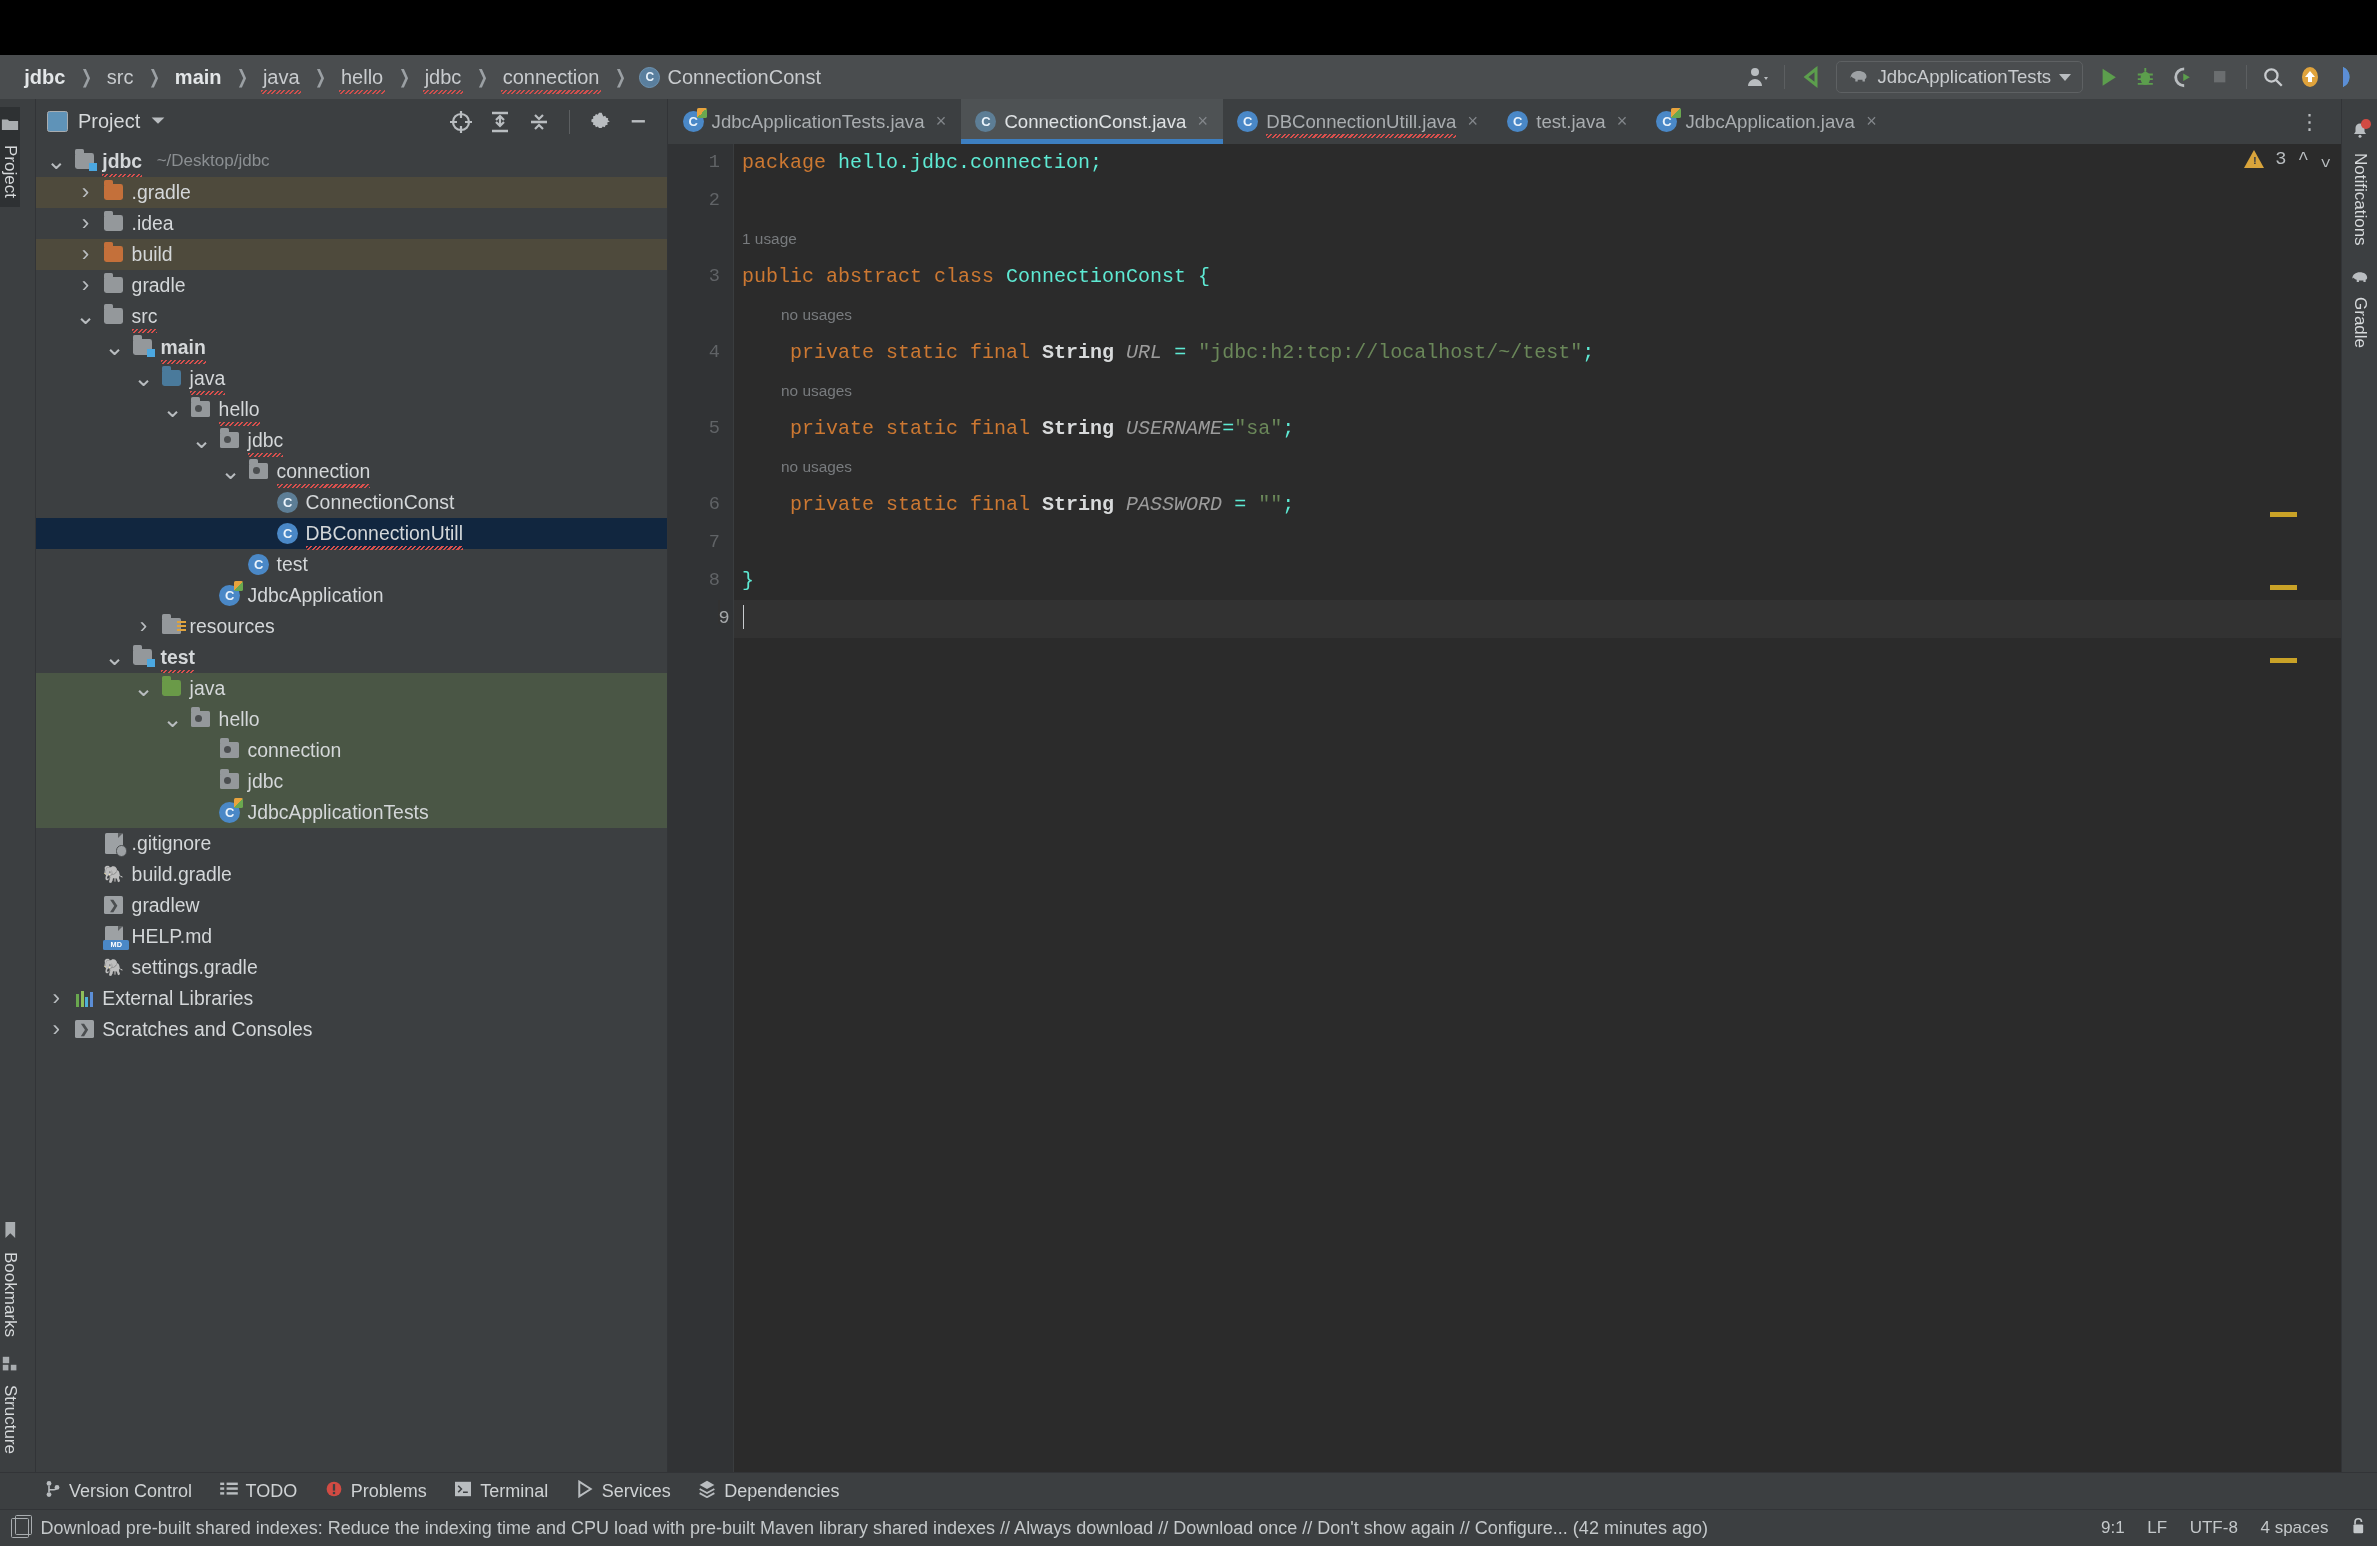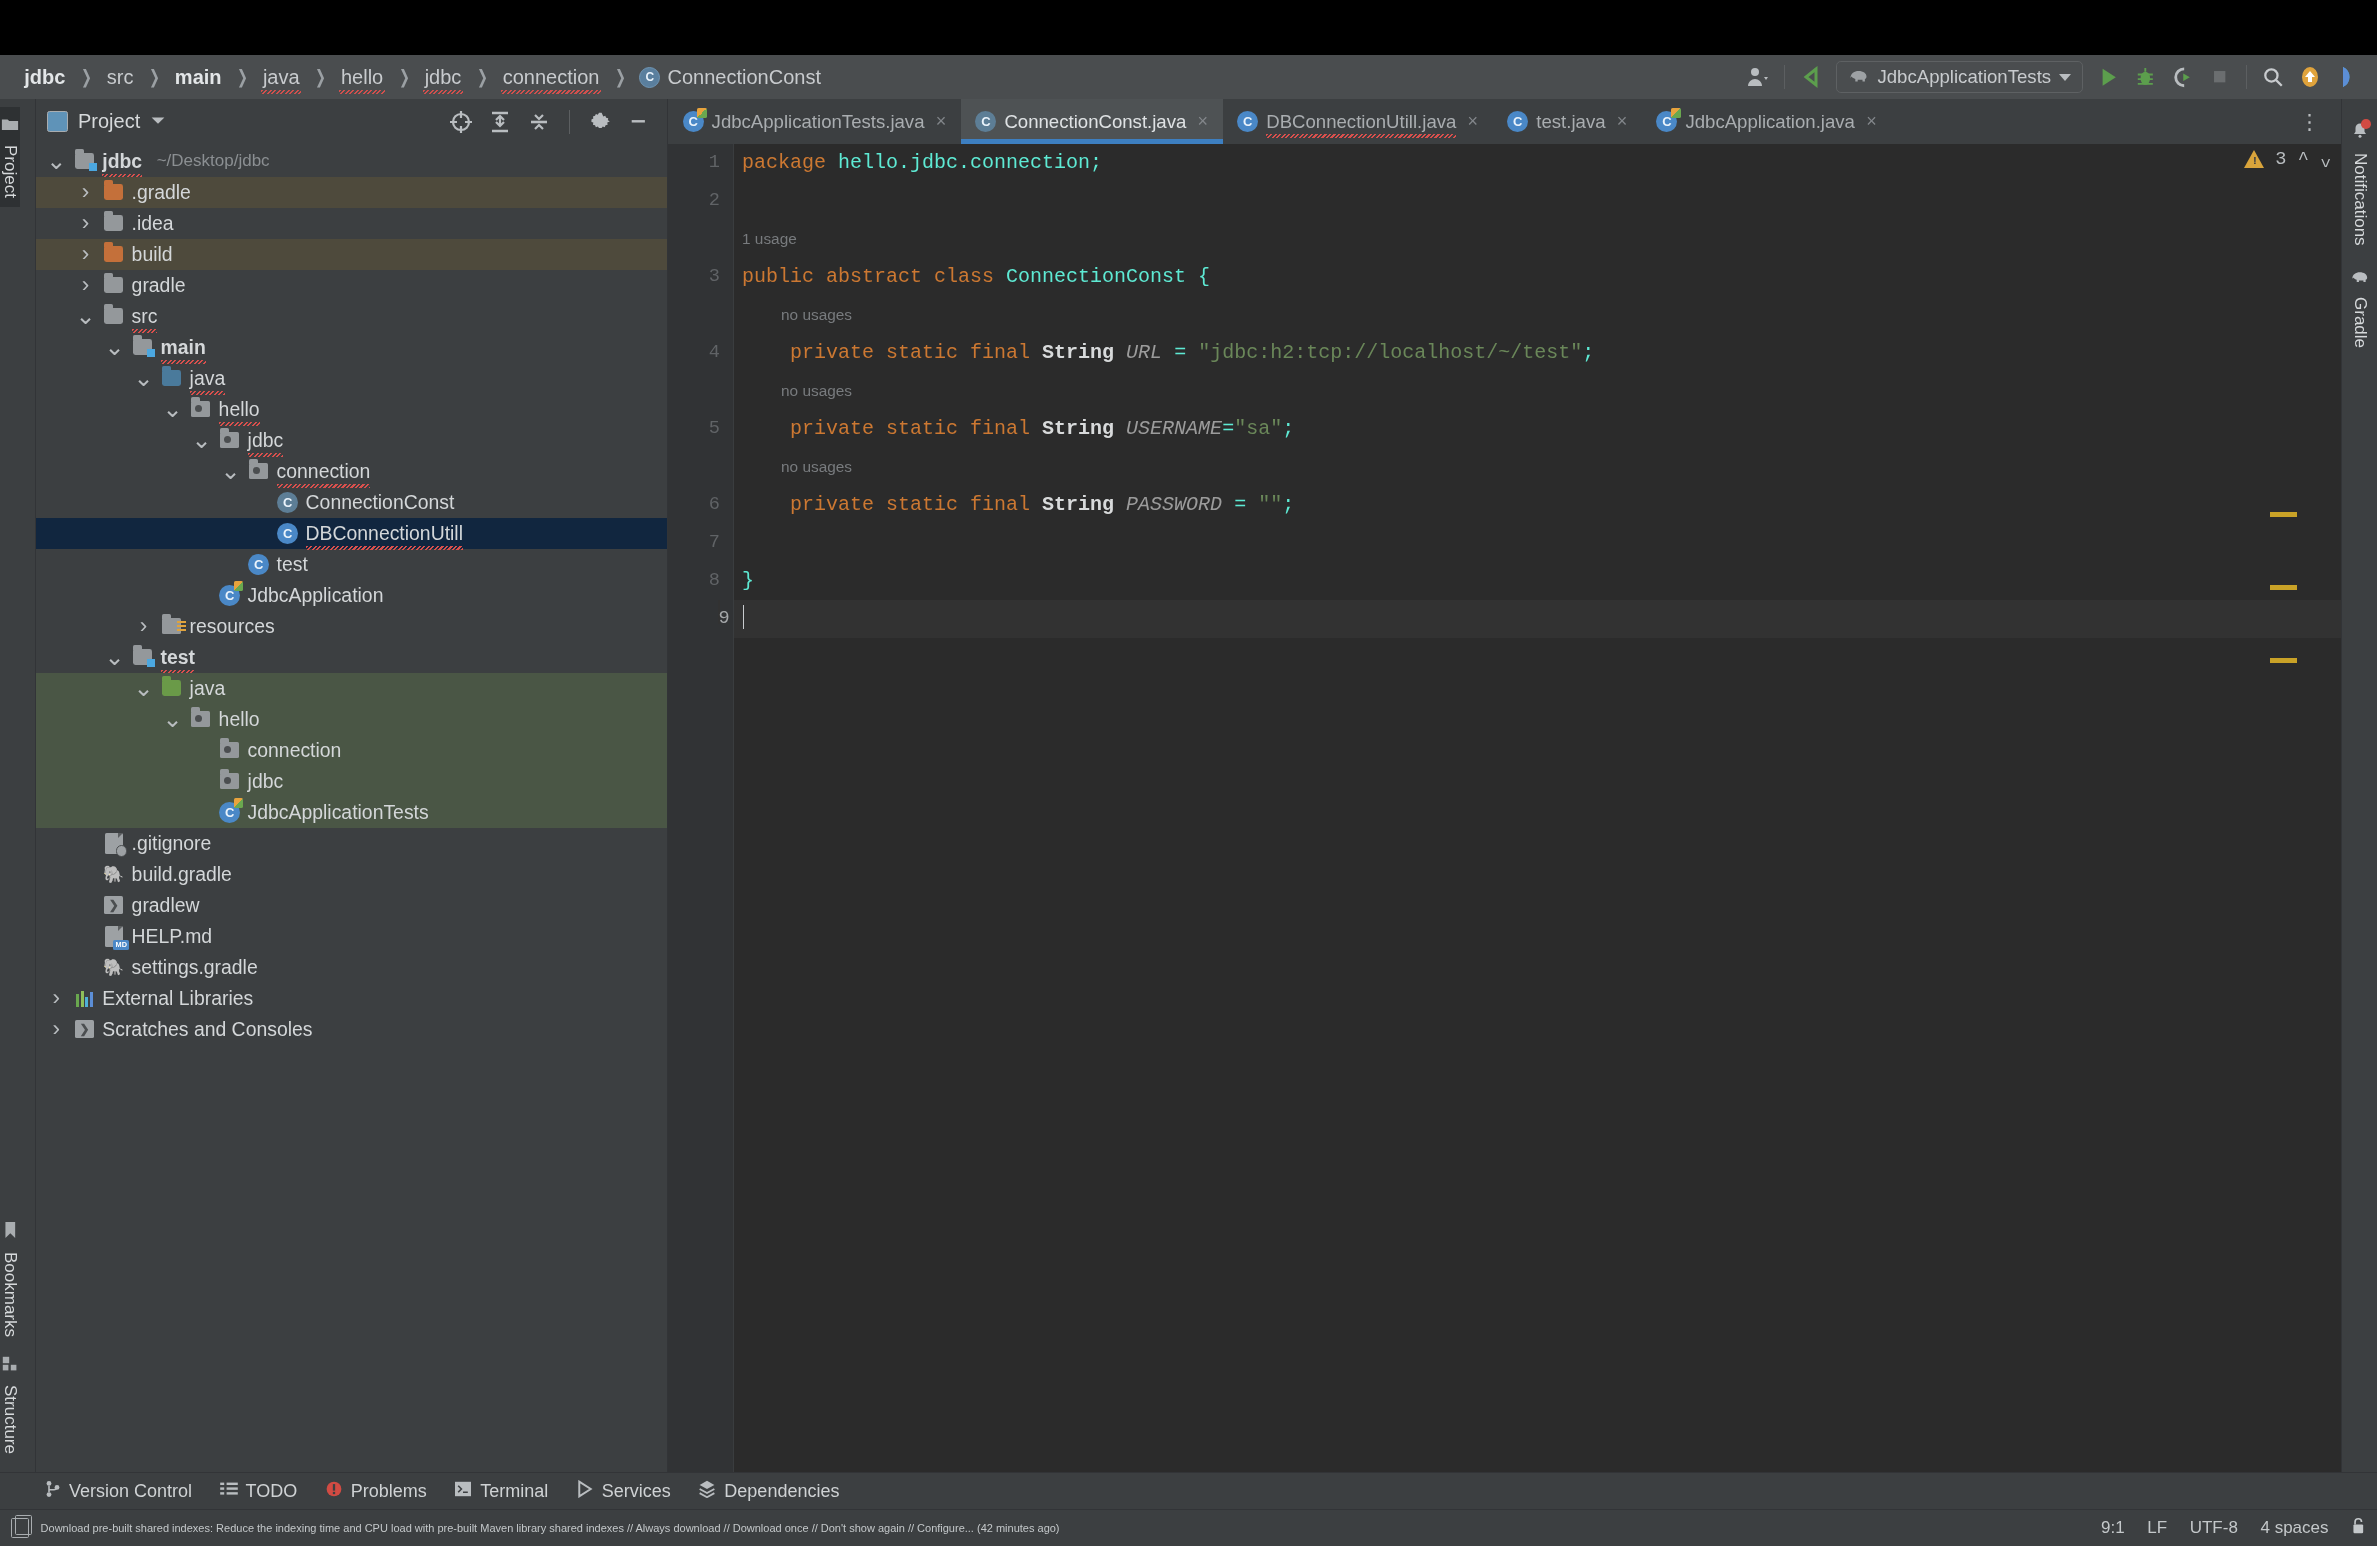--- a/index.html
+++ b/index.html
@@ -165,21 +165,21 @@
     content: ""; position: absolute; right: -3.2px; top: -3.2px; width: 9.7px; height: 9.7px;
     background: linear-gradient(135deg,#e8a33d 50%,#6aa84f 50%); border-radius: 1.6px;
   }
   .fileicon { width: 18px; height: 21px; background: #9da1a4; border-radius: 1.6px; position: relative; }
   .fileicon::after { content:""; position:absolute; right:0; top:0; border-left:5.7px solid #5a5d5f; border-bottom:5.7px solid transparent; }
   .fileicon .ovl {
     position: absolute; right: -4px; bottom: -3.2px; width: 11.3px; height: 11.3px; border-radius: 50%;
     background: #9da1a4; border: 1.6px solid #4b4e50; box-sizing: border-box;
   }
   .fileicon.md .ovl {
-    border-radius: 1.6px; background: #4a88c7; color: #fff; font-size: 7.3px; width: 16px; height: 9.7px; right: -6.5px;
+    border-radius: 1.6px; background: #4a88c7; color: #fff; font-size: 7.3px; width: 26px; height: 9.7px; right: -6.5px;
     display: flex; align-items: center; justify-content: center; border: none; font-weight: bold; text-align: center;
   }
   .elephant { font-size: 17px; color: #b4b8bb; }
   .shellicon {
     width: 19.4px; height: 18px; background: #9da1a4; border-radius: 1.6px; color: #4b4e50;
     font-size: 12px; display: flex; align-items: center; justify-content: center; font-weight: bold;
   }
   .libicon { display: flex; gap: 1.6px; align-items: flex-end; height: 18px; }
   .libicon i { width: 3.2px; display: block; }
   
@@ -254,21 +254,21 @@
   .bottombar {
     height: 37px; flex: 0 0 37px; background: #3c3f41; border-top: 0.8px solid #323437;
     display: flex; align-items: center; padding-left: 45px; gap: 27.5px;
   }
   .bt { display: flex; align-items: center; gap: 8px; font-size: 18px; color: #cfd2d4; white-space: nowrap; }
   
   .statusbar {
     height: 37px; flex: 0 0 37px; background: #3c3f41; border-top: 0.8px solid #323437;
     display: flex; align-items: center; padding: 0 11.3px; gap: 11.3px;
   }
-  .status-msg { font-size: 11px; color: #c4c8ca; white-space: nowrap; }
+  .status-msg { font-size: 18px; color: #c4c8ca; white-space: nowrap; }
   .status-right { margin-left: auto; display: flex; align-items: center; gap: 22.6px; font-size: 17px; color: #c4c8ca; }
   .doc-icon { width: 18px; height: 19.4px; border: 1.6px solid #a9adb0; border-radius: 1.6px; position: relative; }
   .doc-icon::after { content:""; position:absolute; left:3.2px; top:-4px; width:14.6px; height:18px; border:1.6px solid #a9adb0; border-radius:1.6px; }
 </style>
 </head>
 <body>
 
 <div class="app">
 
   <div class="titlebar-strip"></div>

